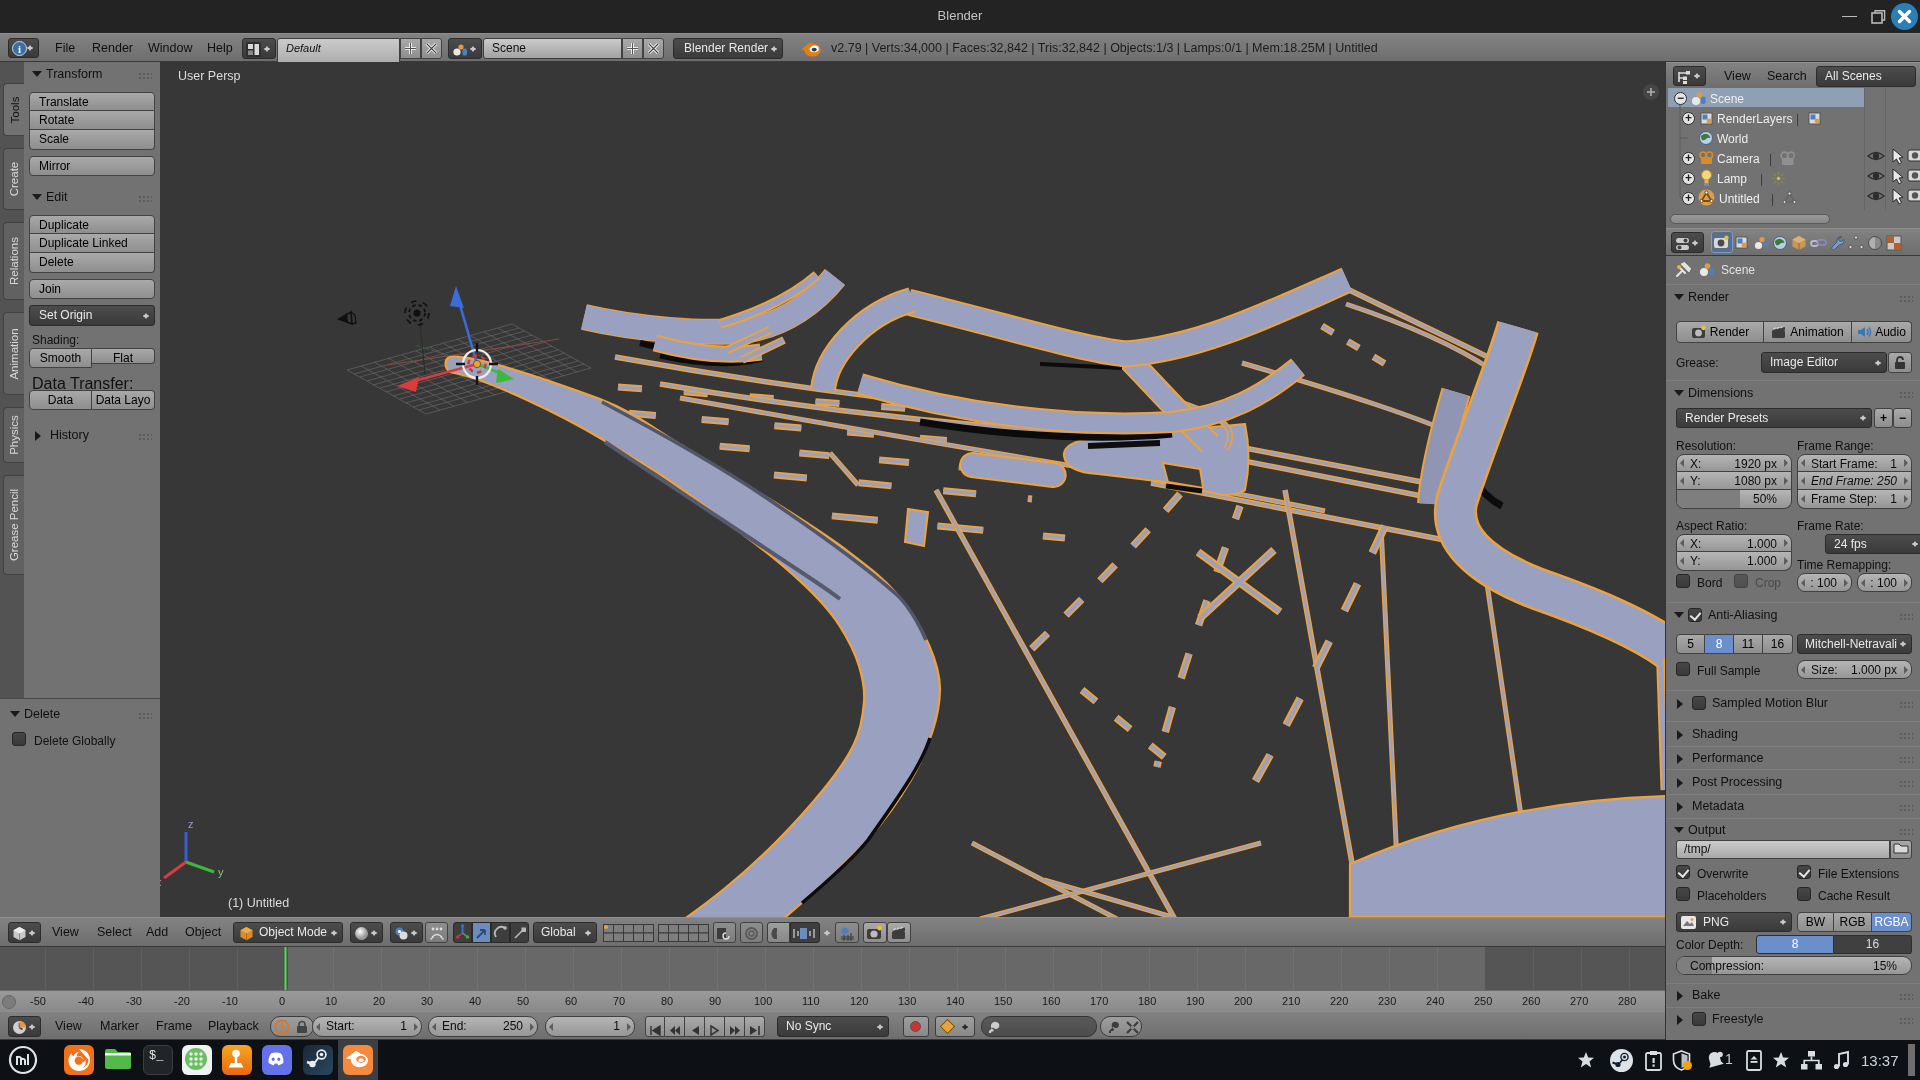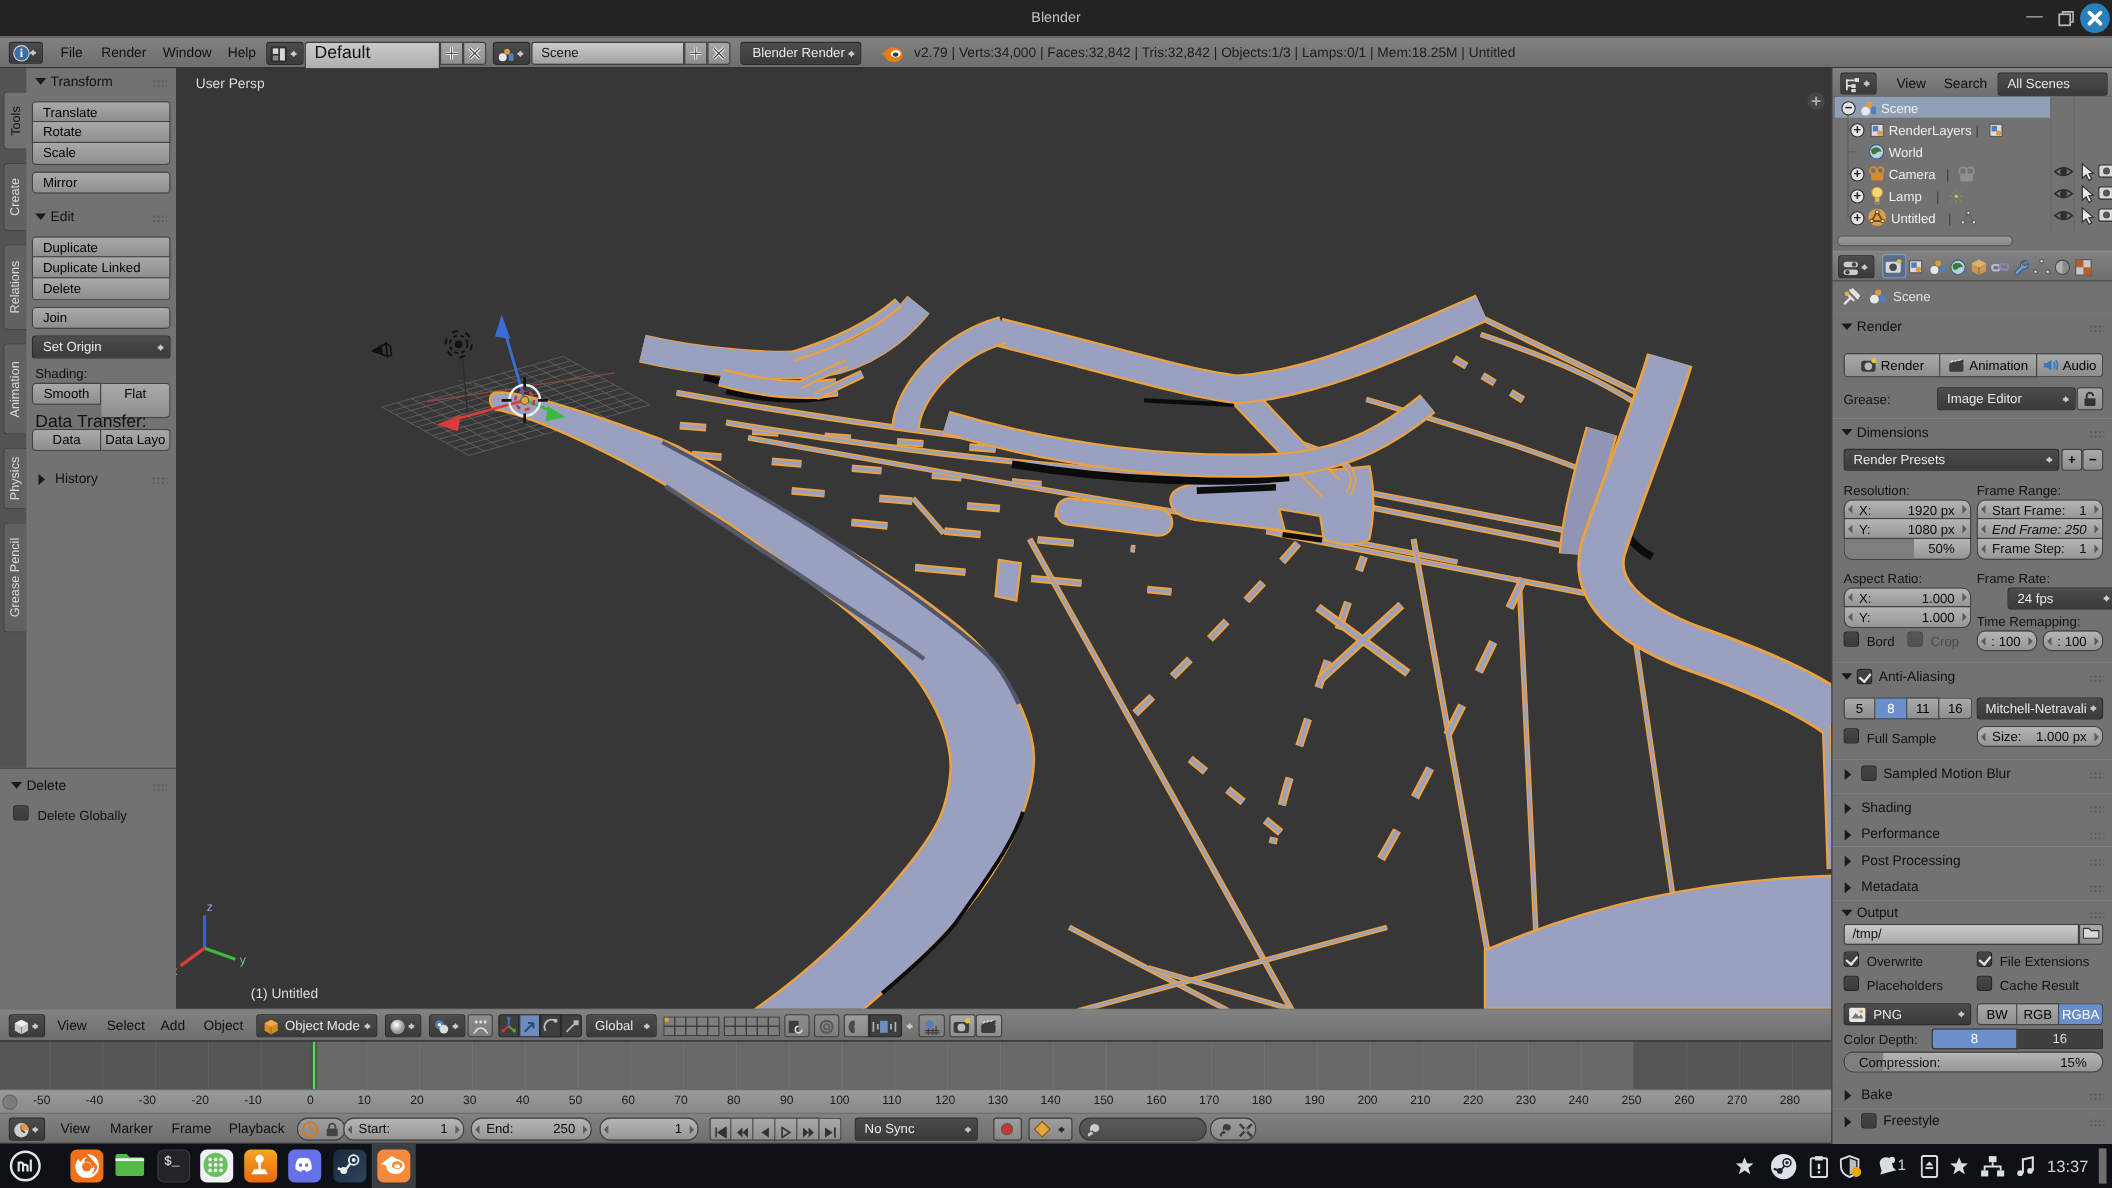--- a/index.html
+++ b/index.html
@@ -85,21 +85,21 @@
 
   <div class="abs dd" style="left:242px; top:4px; width:34px; height:21px;">
     <svg class="abs" style="left:3px; top:3px;" width="15" height="15">
         <rect x="0" y="0" width="15" height="15" rx="2" fill="#2e2e2e"></rect>
         <rect x="2" y="2" width="5" height="5" fill="#d8d8d8"></rect>
         <rect x="2" y="8.5" width="5" height="4.5" fill="#8a8a8a"></rect>
         <rect x="8.5" y="2" width="4.5" height="11" fill="#d8d8d8"></rect>
       </svg>
     <b class="ud"></b>
   </div>
-  <div class="abs" style="left:277px; top:4px; width:123px; height:34px; background:linear-gradient(#cbcbcb,#a2a2a2); border:1px solid #3f3f3f; border-radius:3px 0 0 3px; color:#111; font-size:16px; line-height:19px; padding-left:8px;">Default</div>
+  <div class="abs" style="left:277px; top:4px; width:123px; height:34px; background:linear-gradient(#cbcbcb,#a2a2a2); border:1px solid #3f3f3f; border-radius:3px 0 0 3px; color:#111; font-size:11px; line-height:19px; padding-left:8px;font-style:italic;">Default</div>
   <div class="abs btn" style="left:400px; top:4px; width:21px; height:21px; border-radius:0;"><svg width="19" height="19">
         <path d="M9.5 4 V15 M4 9.5 H15" stroke="#fff" stroke-width="2.6"></path>
         <path d="M9.5 4 V15 M4 9.5 H15" stroke="#555" stroke-width="1"></path>
       </svg></div>
   <div class="abs btn" style="left:421px; top:4px; width:21px; height:21px; border-radius:0 3px 3px 0;"><svg width="19" height="19">
         <path d="M5 5 L14 14 M14 5 L5 14" stroke="#fff" stroke-width="3"></path>
         <path d="M5 5 L14 14 M14 5 L5 14" stroke="#444" stroke-width="1.2"></path>
       </svg></div>
 
   <div class="abs dd" style="left:448px; top:4px; width:34px; height:21px;">
@@ -162,21 +162,21 @@
     <div class="abs btn" style="left:5px; top:94px; width:126px; height:20px; line-height:18px; border-radius:4px; text-align:left; padding-left:9px;">Mirror</div>
     <div class="abs phdr" style="left:8px; top:128px;"><i class="tri-d"></i>Edit</div>
       <div class="grip" style="top:133px;"></div>
     <div class="abs btn" style="left:5px; top:153px; width:126px; height:19px; line-height:18px; border-radius:4px 4px 0 0; text-align:left; padding-left:9px;">Duplicate</div>
     <div class="abs btn" style="left:5px; top:172px; width:126px; height:19px; line-height:18px; border-radius:0; border-top:none; text-align:left; padding-left:9px;">Duplicate Linked</div>
     <div class="abs btn" style="left:5px; top:191px; width:126px; height:20px; line-height:18px; border-radius:0 0 4px 4px; border-top:none; text-align:left; padding-left:9px;">Delete</div>
     <div class="abs btn" style="left:5px; top:217px; width:126px; height:20px; line-height:18px; border-radius:4px; text-align:left; padding-left:9px;">Join</div>
     <div class="abs dd" style="left:5px; top:243px; width:126px; height:21px; line-height:19px; padding-left:9px;">Set Origin<b class="ud"></b></div>
     <div class="abs" style="left:8px; top:271px; font-size:12px; color:#111;">Shading:</div>
     <div class="abs btn" style="left:5px; top:286px; width:63px; height:20px; line-height:18px; border-radius:4px 0 0 4px;">Smooth</div>
-    <div class="abs btn" style="left:68px; top:286px; width:63px; height:32px; line-height:18px; border-radius:0 4px 4px 0; border-left:none;">Flat</div>
+    <div class="abs btn" style="left:68px; top:286px; width:63px; height:16px; line-height:18px; border-radius:0 4px 4px 0; border-left:none;">Flat</div>
     <div class="abs" style="left:8px; top:313px; font-size:16px; color:#111;">Data Transfer:</div>
     <div class="abs btn" style="left:5px; top:328px; width:63px; height:20px; line-height:18px; border-radius:4px 0 0 4px;">Data</div>
     <div class="abs btn" style="left:68px; top:328px; width:63px; height:20px; line-height:18px; border-radius:0 4px 4px 0; border-left:none;">Data Layo</div>
     <div class="abs phdr" style="left:8px; top:366px;"><i class="tri-r"></i>History</div>
       <div class="grip" style="top:371px;"></div>
   </div>
 
   <div id="delete-panel" class="abs">
     <div class="abs phdr" style="left:10px; top:8px;"><i class="tri-d"></i>Delete</div>
       <div class="grip" style="top:13px;"></div>

